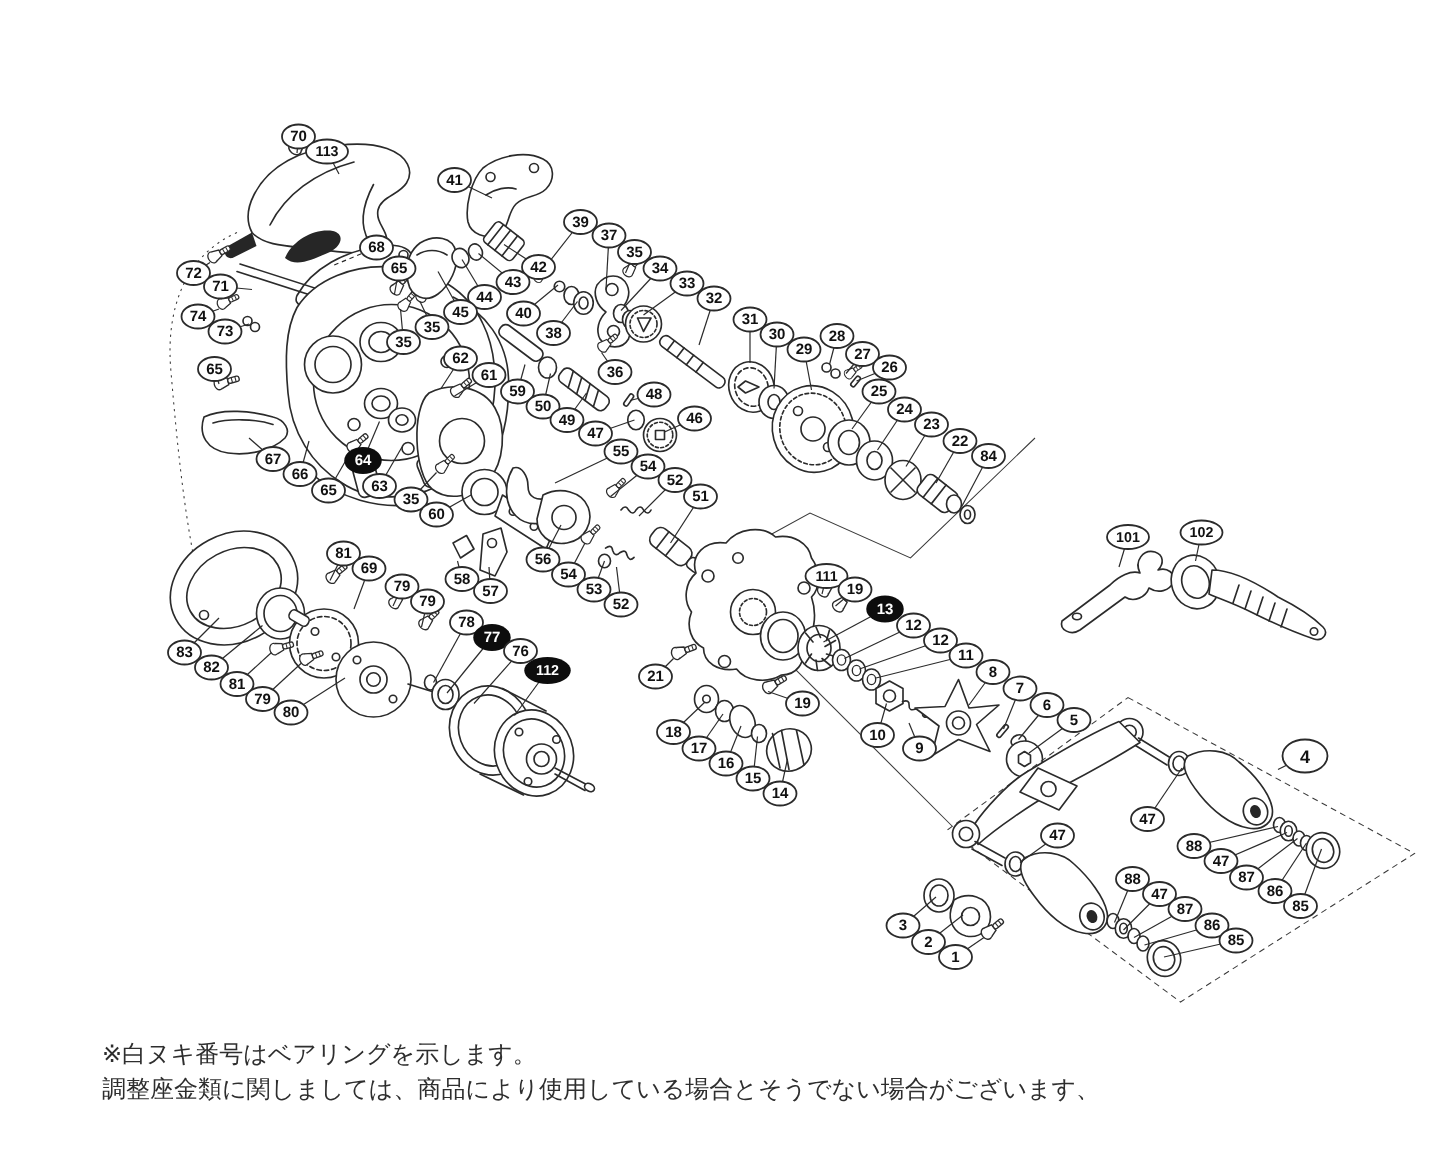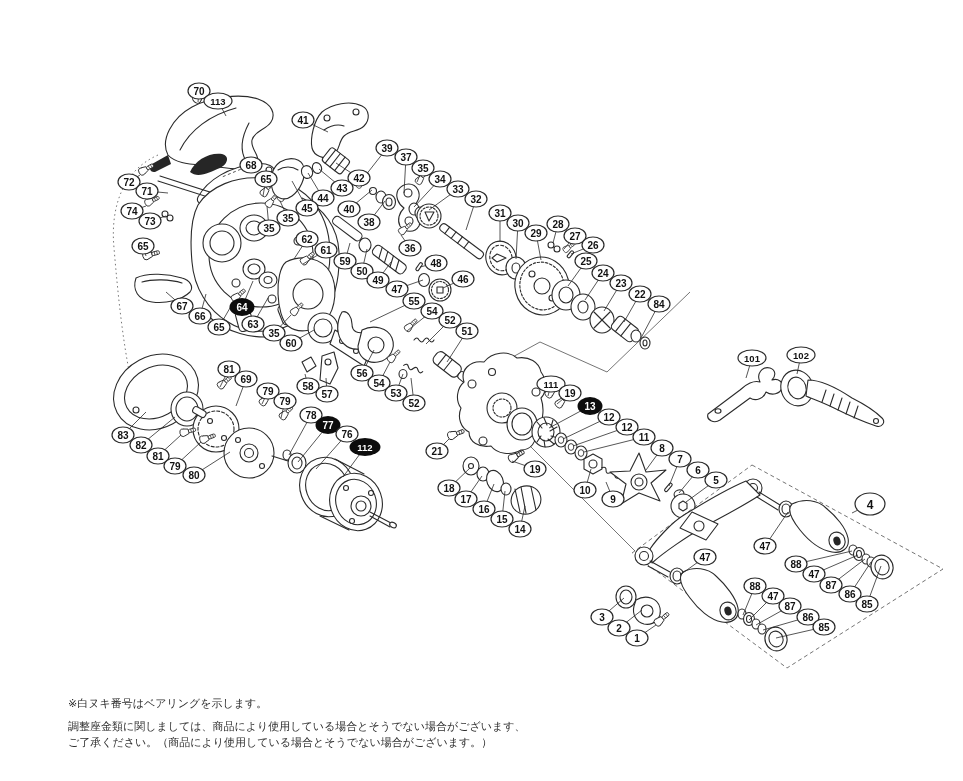--- a/index.html
+++ b/index.html
@@ -3,21 +3,21 @@
 <meta charset="utf-8">
 <style>
   html,body{margin:0;padding:0;background:#fff;}
   .stage{position:relative;width:963px;height:781px;background:#ffffff;overflow:hidden;
          font-family:"Liberation Sans","DejaVu Sans",sans-serif;margin-left:40px;}
   .stage svg{position:absolute;left:0;top:0;}
   .art{stroke:#2b2b2b;stroke-width:1.1;fill:none;stroke-linecap:round;stroke-linejoin:round;}
   .artw{stroke:#2b2b2b;stroke-width:1.1;fill:#ffffff;stroke-linecap:round;stroke-linejoin:round;}
   .artd{stroke:none;fill:#262626;}
   .thin{stroke:#3a3a3a;stroke-width:0.7;fill:none;}
-  .notes{position:absolute;left:28px;color:#2e2e2e;font-size:11px;line-height:15.5px;}
+  .notes{position:absolute;left:28px;color:#2e2e2e;font-size:16px;line-height:15.5px;}
   .note1{top:696px;}
   .note2{top:719px;}
 </style>
 </head>
 <body>
 
 <div class="stage">
 <svg width="963" height="781" viewBox="0 0 963 781">
   <defs>
     <g id="bolt">
@@ -916,15 +916,14 @@
         <g>
           <ellipse cx="597" cy="638" rx="11" ry="8" fill="#ffffff" stroke="#2b2b2b" stroke-width="1.2"></ellipse>
           <text x="597" y="638" text-anchor="middle" dominant-baseline="central" dy="0.5" fill="#111111" font-family="&quot;Liberation Sans&quot;,&quot;DejaVu Sans&quot;,sans-serif" font-weight="bold" font-size="10">1</text>
         </g>
       </g>
 </svg>
 
 <div class="notes note1">※白ヌキ番号はベアリングを示します。</div>
 <div class="notes note2">
   <div>調整座金類に関しましては、商品により使用している場合とそうでない場合がございます、</div>
-  <div>ご了承ください。（商品により使用している場合とそうでない場合がございます。）</div>
 </div>
 </div>
 
 </body></html>

